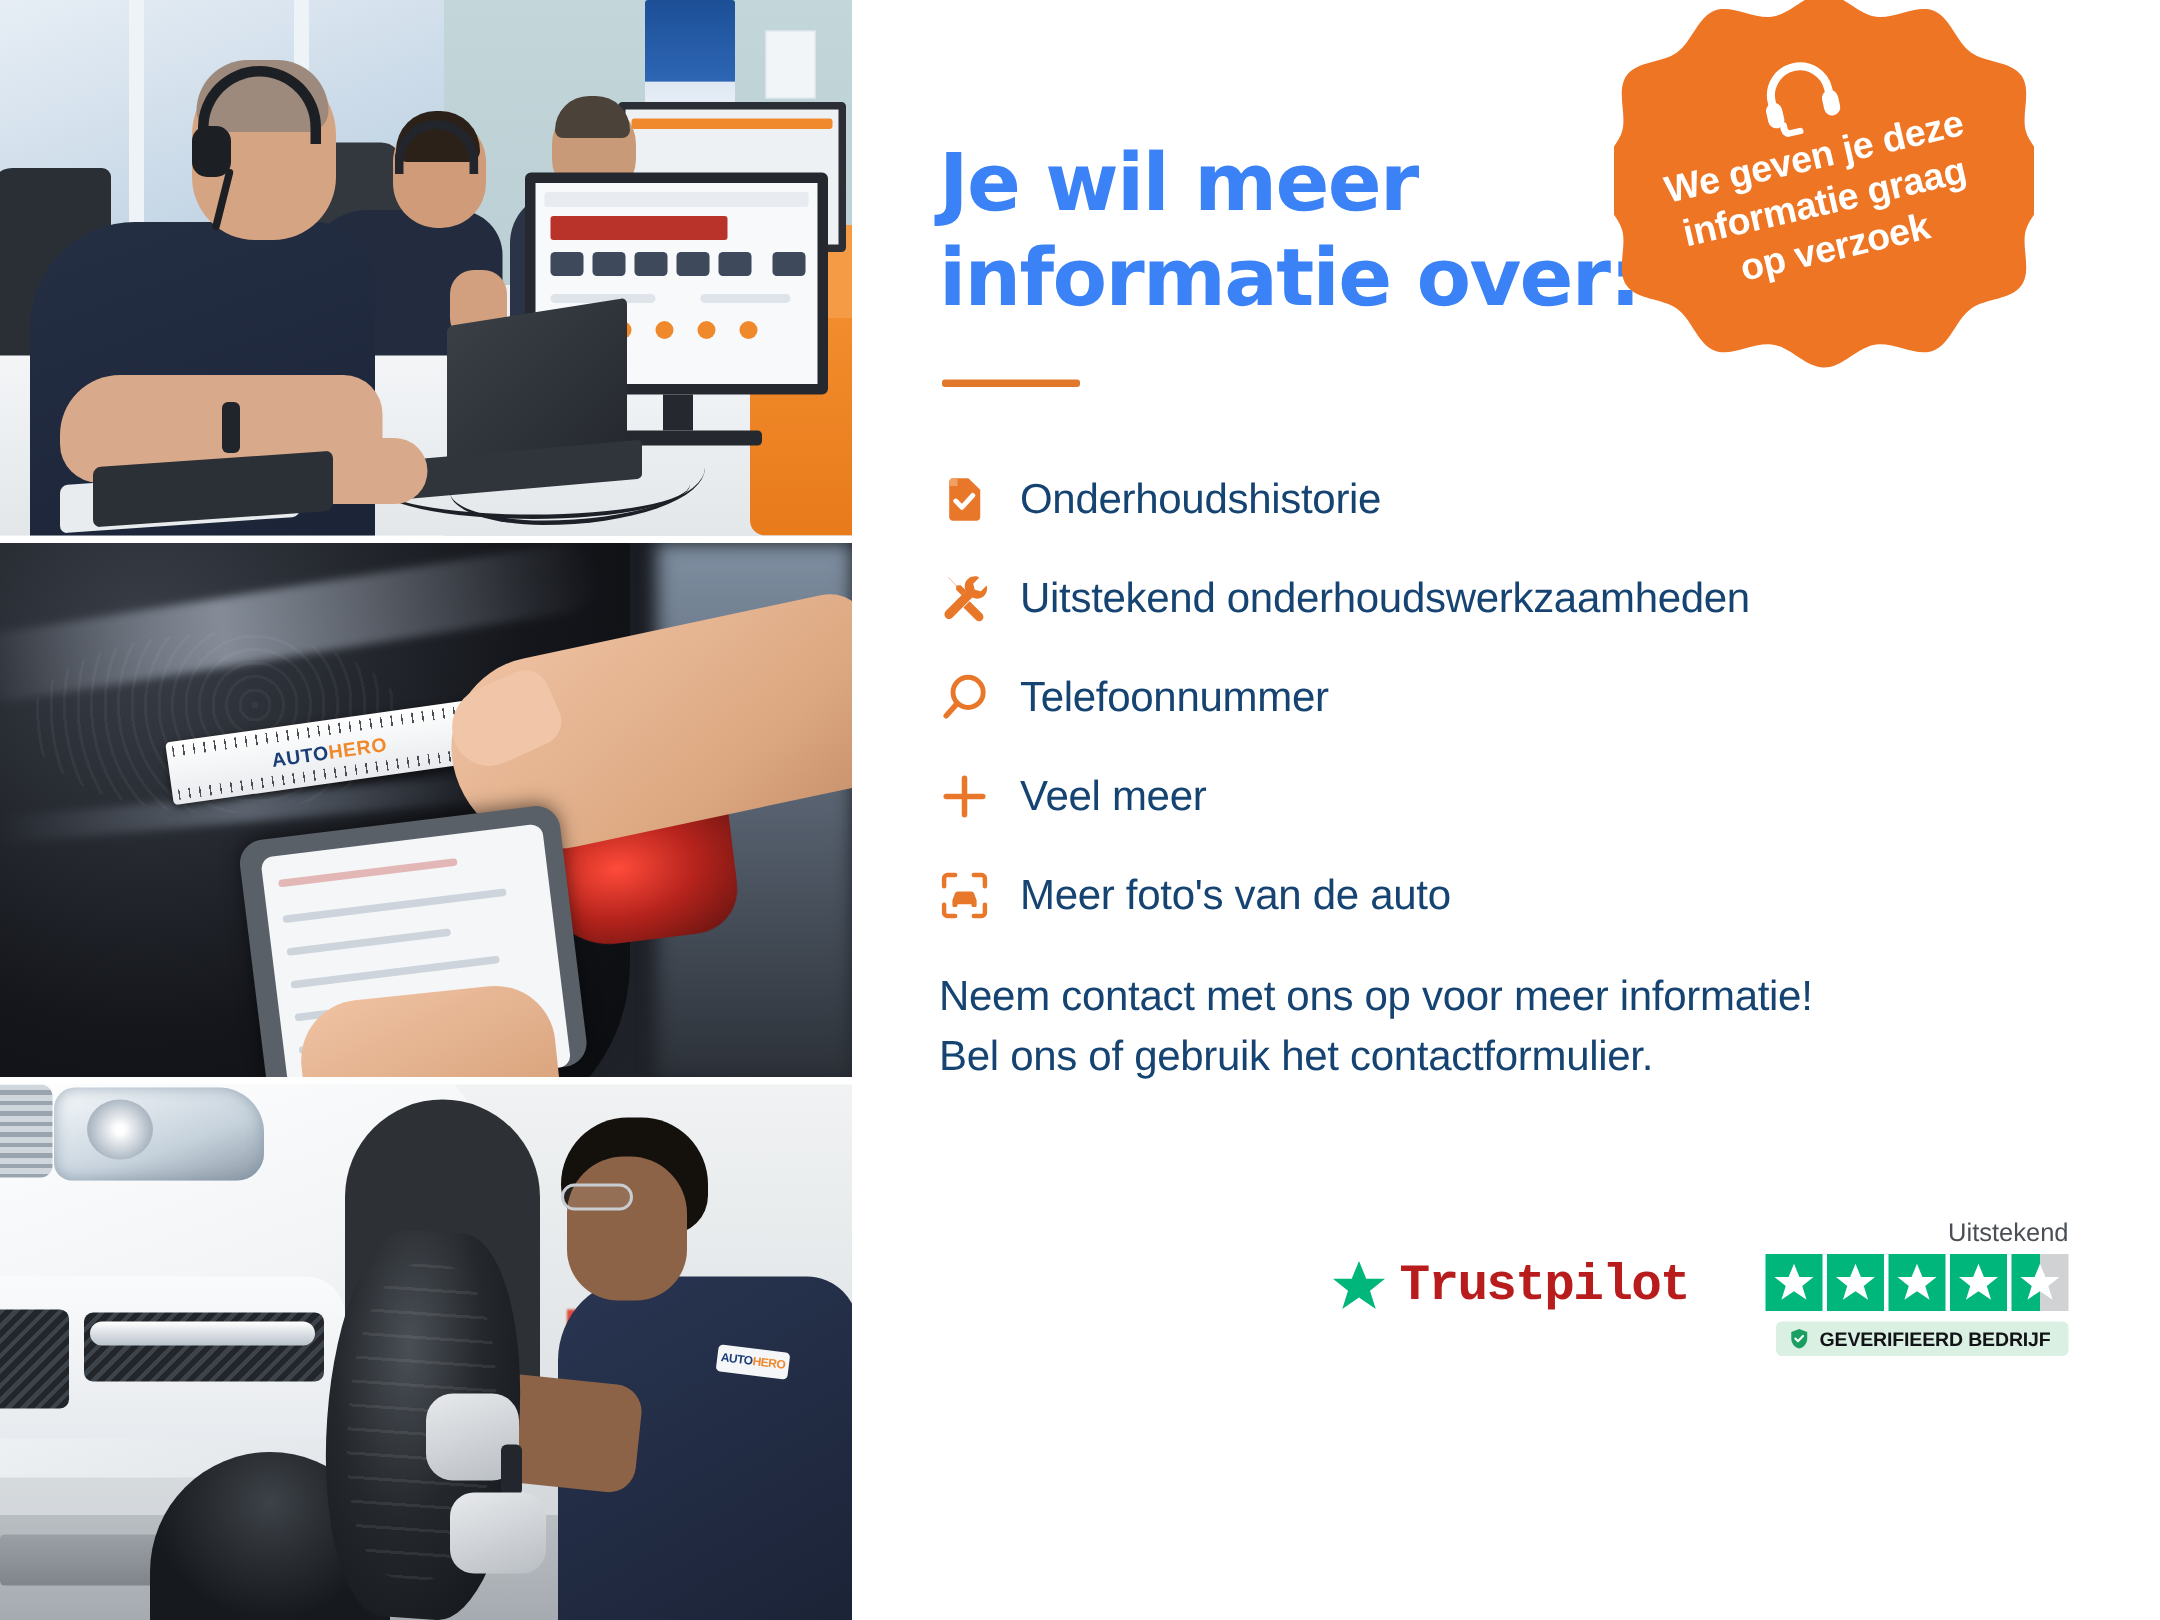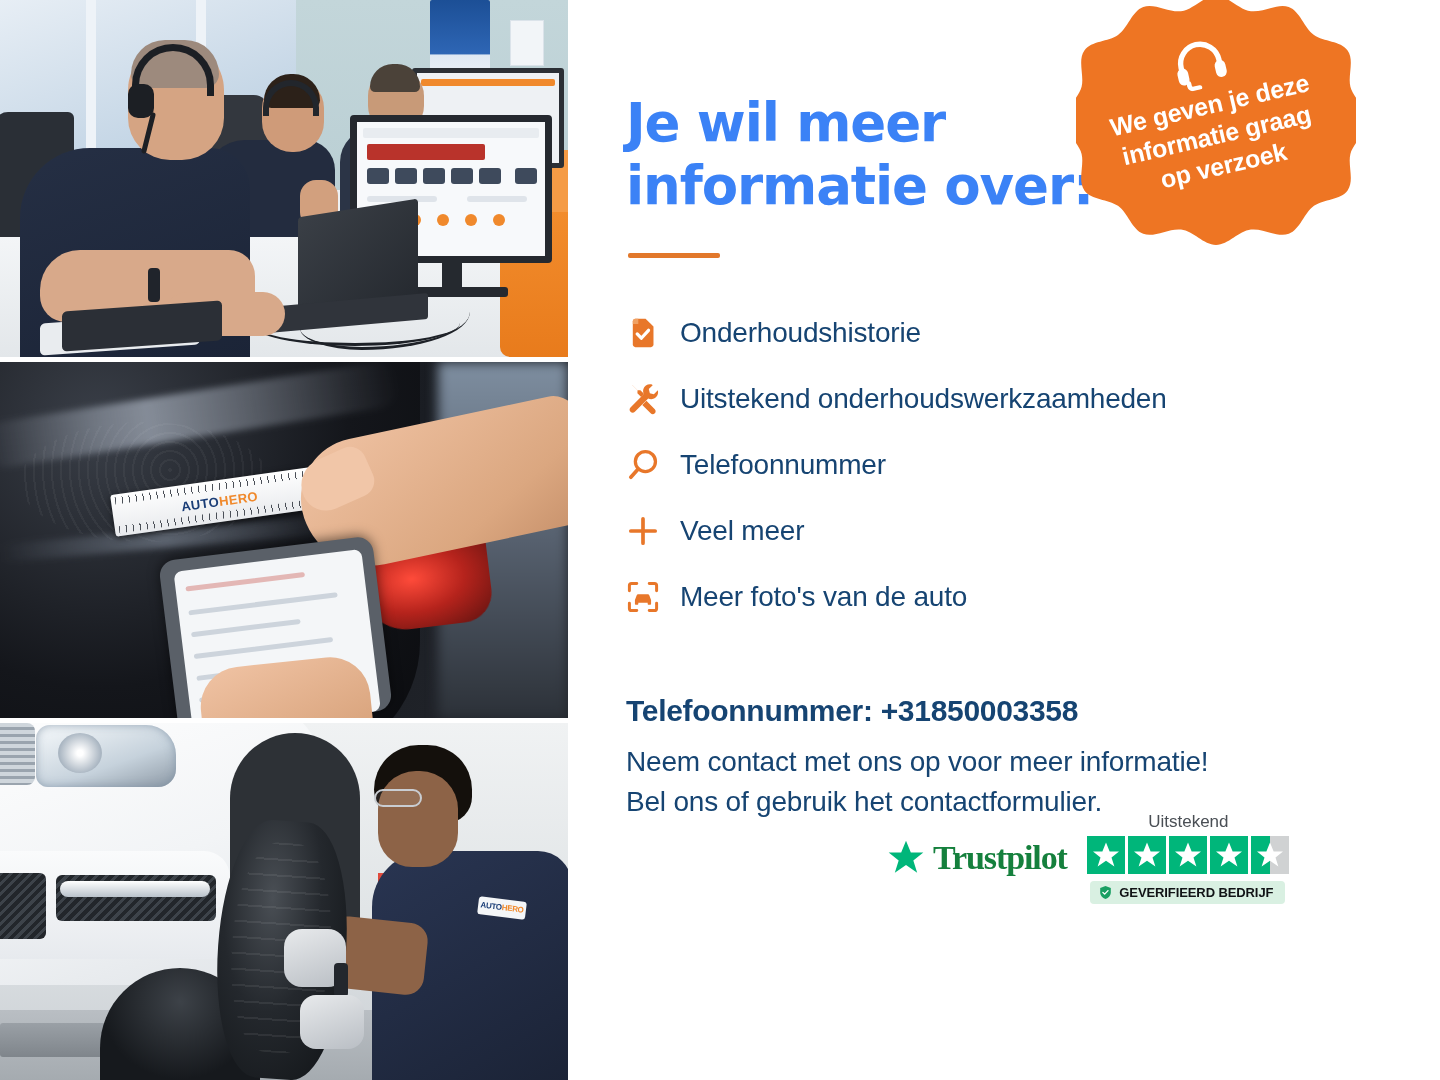--- a/index.html
+++ b/index.html
@@ -519,27 +519,27 @@
     position: absolute;
     left: 318px;
     top: 812px;
     display: flex;
     align-items: center;
     gap: 20px;
   }
   .tp-logo { display:flex; align-items:center; gap: 7px; }
   .tp-star-logo { width: 40px; height: 40px; color: #00b67a; }
   .tp-wordmark {
-    font-family: Liberation Serif, serif;
+    font-family: Liberation Mono, monospace;
     font-size: 34px;
     font-weight: bold;
-    color: #15803d;
+    color: #b91c1c;
     letter-spacing: -1.1px;
   }
-  .tp-right { display:flex; flex-direction: column; align-items: center; }
+  .tp-right { display:flex; flex-direction: column; align-items: flex-end; margin-left: 31px; }
   .tp-rating-label {
     font-size: 17px;
     color: #4a4f55;
     margin-bottom: 4px;
     margin-left: 1px;
   }
   .tp-stars { display:flex; gap: 3px; }
   .tp-star-box {
     width: 38px; height: 38px;
     background: #00b67a;
@@ -794,21 +794,20 @@
               <path d="M21.6 16.4v3.7c0 .8-.7 1.5-1.5 1.5h-3.7"></path>
               <path d="M7.6 21.6H3.9c-.8 0-1.5-.7-1.5-1.5v-3.7"></path>
             </g>
             <path d="M6.3 14.2l1.2-3.2c.2-.5.7-.9 1.3-.9h6.4c.6 0 1.1.4 1.3.9l1.2 3.2v2.5c0 .4-.3.7-.7.7h-1c-.4 0-.7-.3-.7-.7v-.6H8.7v.6c0 .4-.3.7-.7.7H7c-.4 0-.7-.3-.7-.7v-2.5z" fill="#e8772a"></path>
           </svg>
         </span>
         <span class="feature-label">Meer foto's van de auto</span>
       </li>
     </ul>
 
-    <div class="phone">Telefoonnummer: +31850003358</div>
 
     <div class="contact-text">
       <span>Neem contact met ons op voor meer informatie!</span><br>
       <span>Bel ons of gebruik het contactformulier.</span>
     </div>
 
     <div class="trustpilot">
       <div class="tp-logo">
         <span class="tp-star-logo">
           <svg viewBox="0 0 24 24" xmlns="http://www.w3.org/2000/svg" aria-hidden="true">

